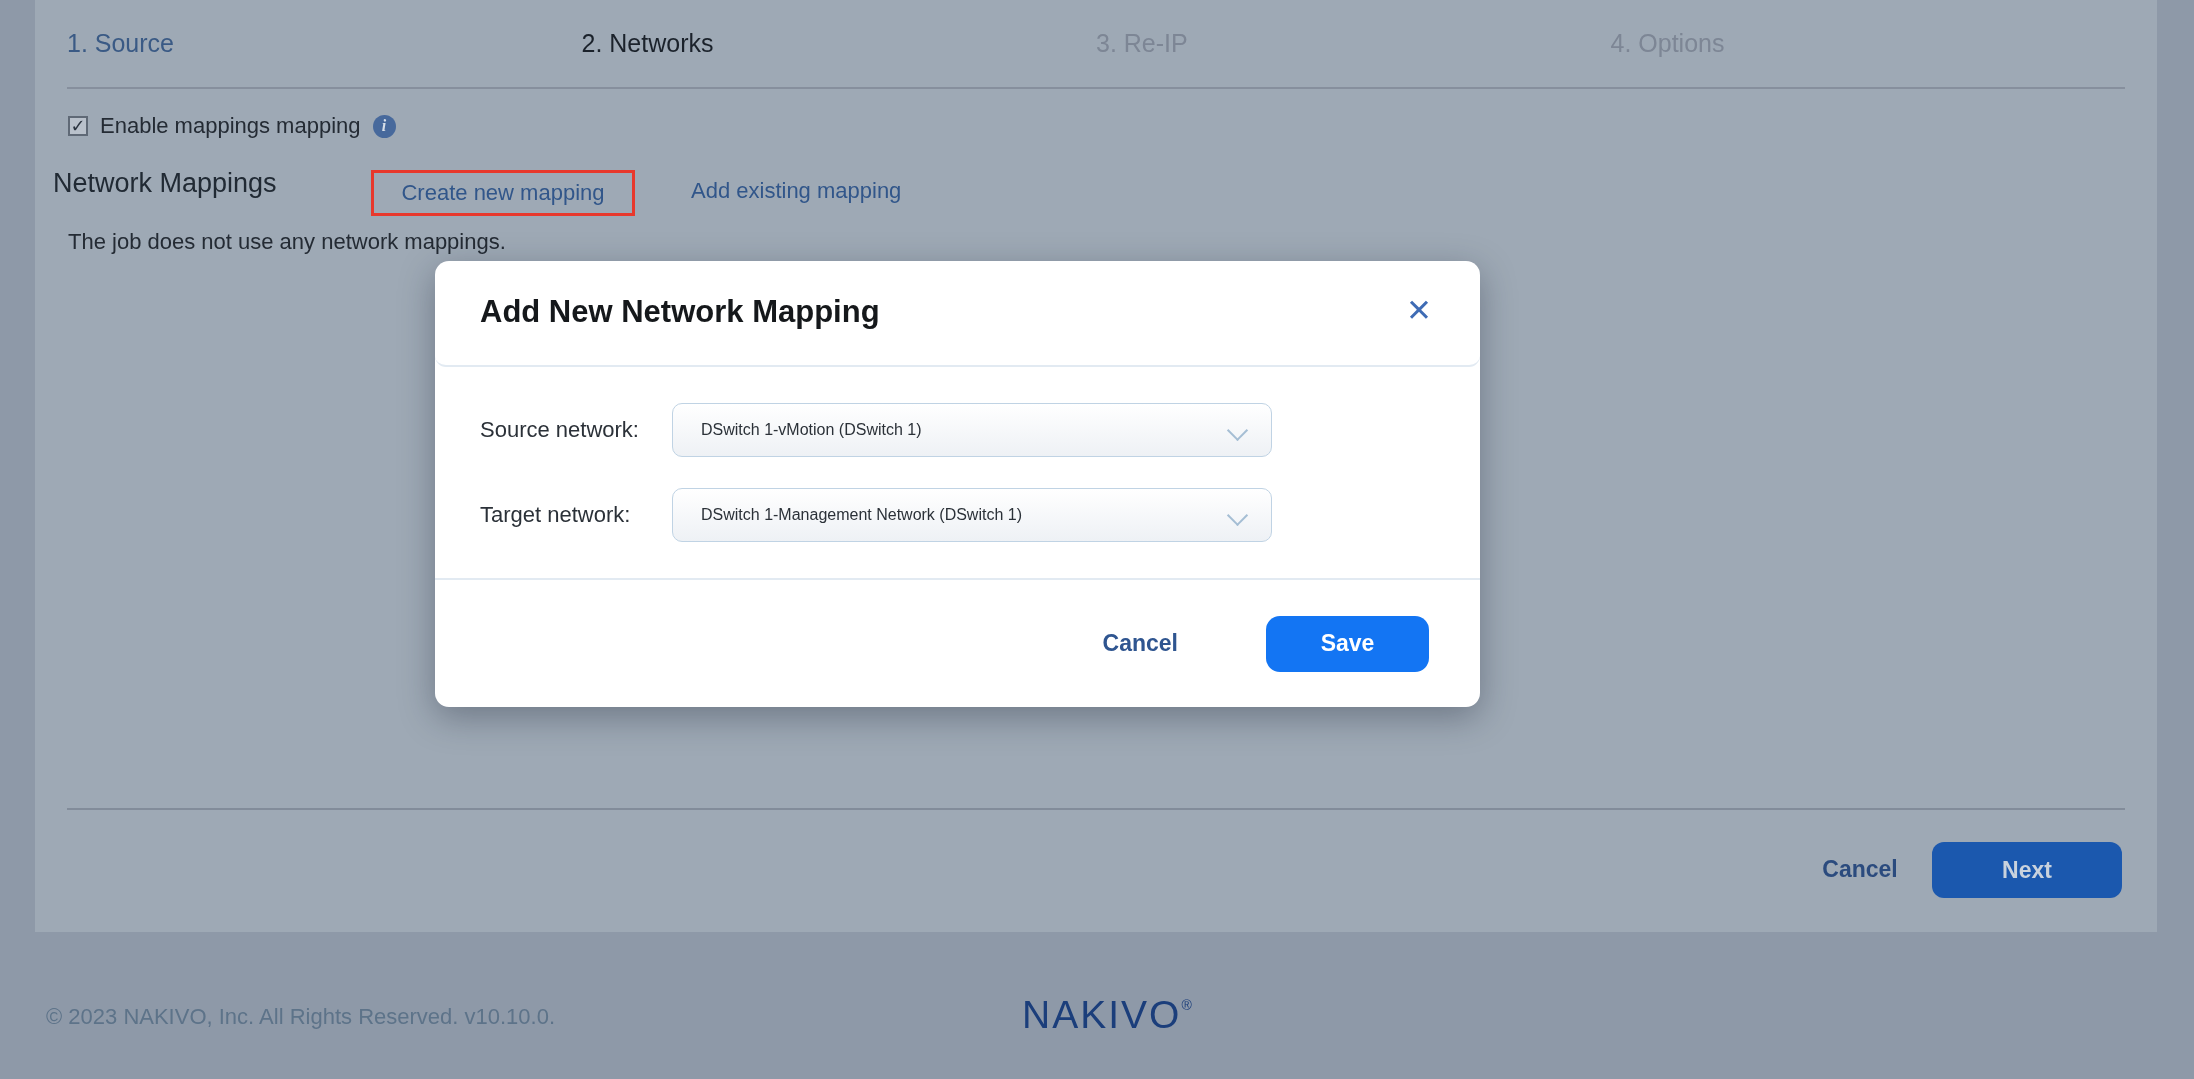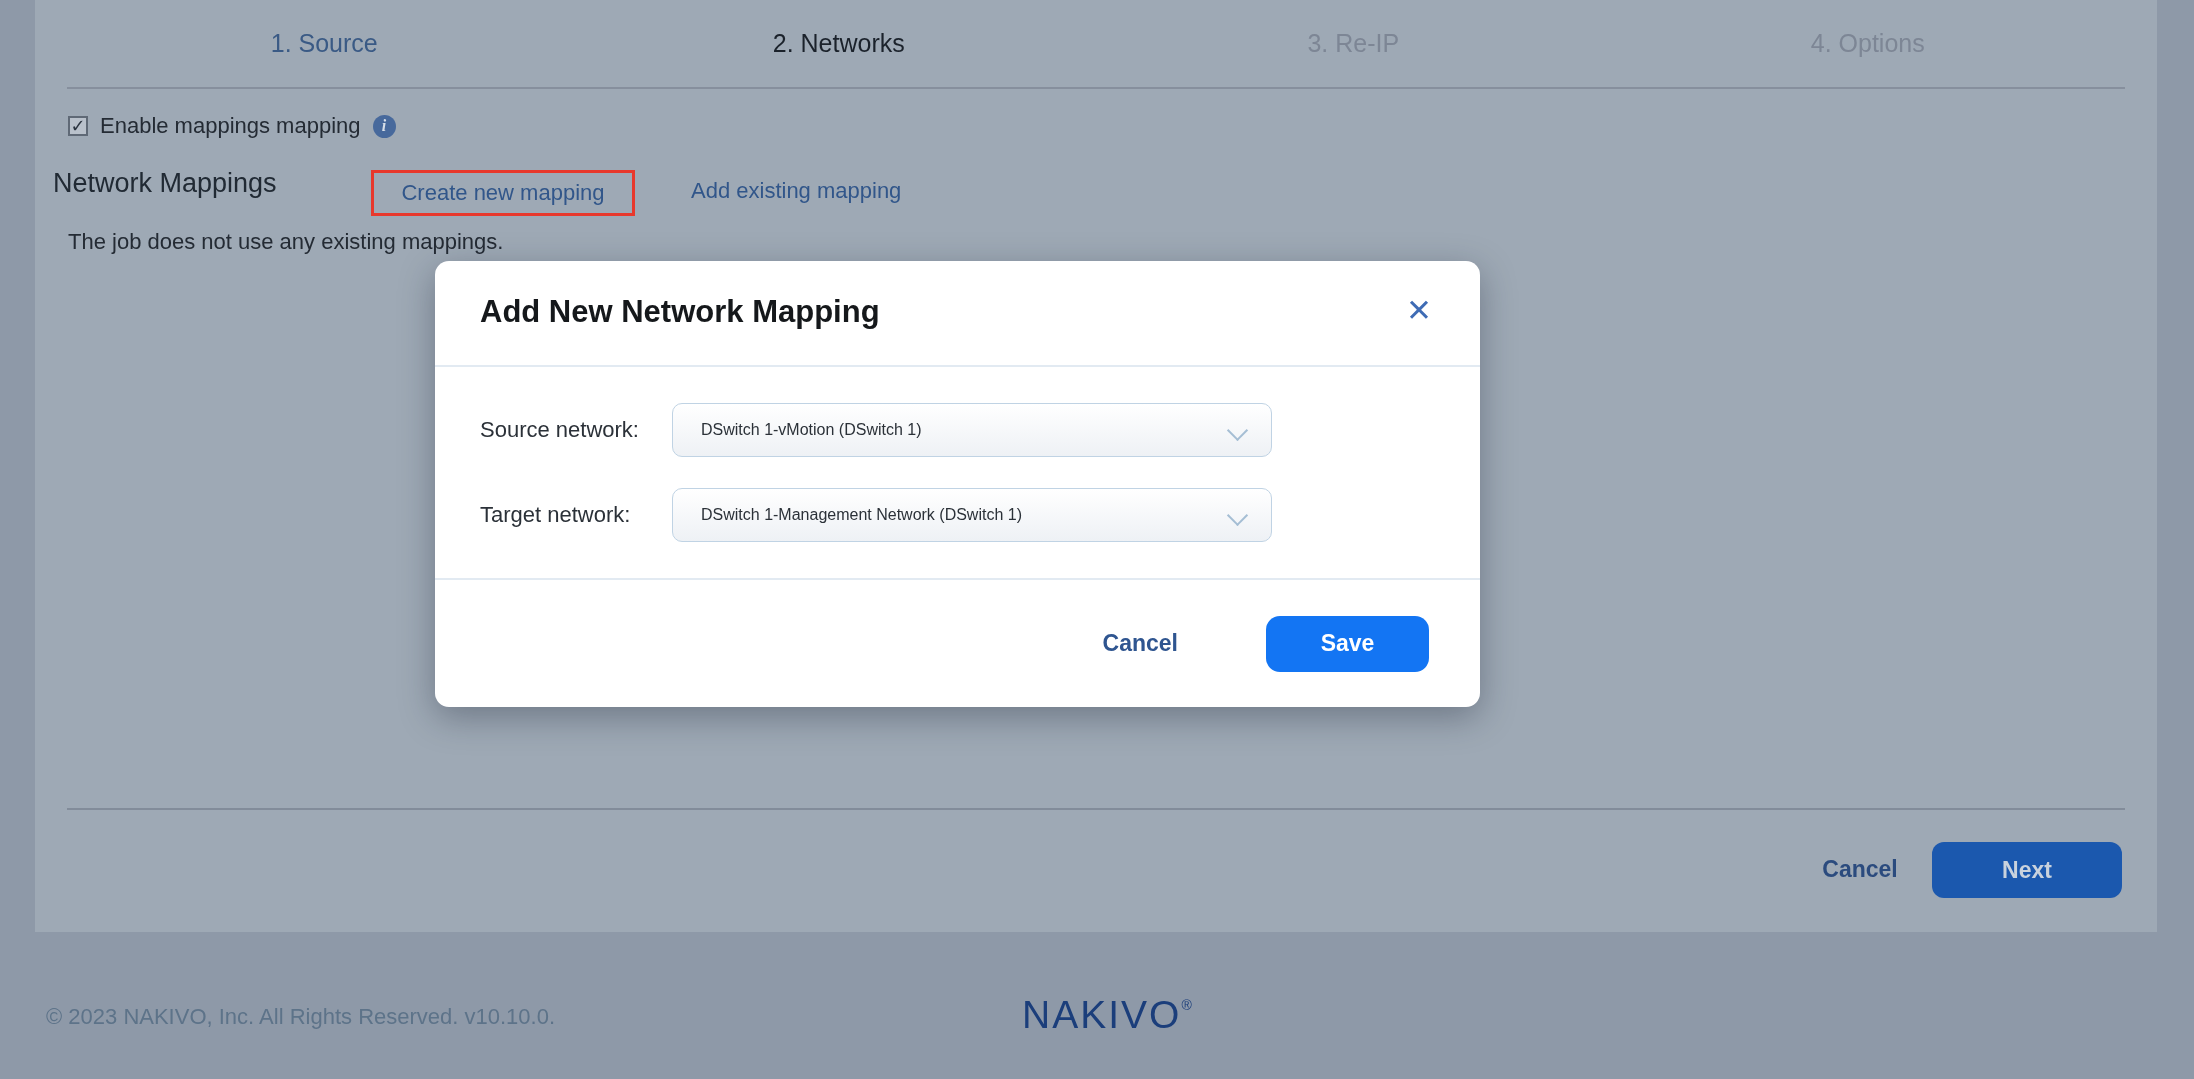--- a/index.html
+++ b/index.html
@@ -8,21 +8,21 @@
     background:#8e99a8;
     font-family:"Liberation Sans","DejaVu Sans",sans-serif;
     -webkit-font-smoothing:antialiased;
   }
   
   .panel{position:absolute;left:35px;top:0;width:2122px;height:932px;background:#9ea9b5;}
 
   
   .steps{position:absolute;left:32px;top:0;width:2058px;height:87px;
          display:flex;align-items:center;border-bottom:2px solid #868f9d;}
-  .step{flex:1;text-align:center;font-size:25px;cursor:pointer;}
+  .step{flex:1;font-size:25px;cursor:pointer;}
   .step.visited{color:#3a5a85;}
   .step.active{color:#1b222b;}
   .step.upcoming{color:#7d8695;}
 
   
   .enable-row{position:absolute;left:33px;top:113px;display:flex;align-items:center;}
   .checkbox{width:20px;height:20px;border:2px solid #5f6976;background:#b9c1cb;
             display:flex;align-items:center;justify-content:center;
             font-size:18px;font-weight:bold;color:#2b3440;cursor:pointer;box-sizing:border-box;}
   .enable-label{margin-left:12px;font-size:22px;color:#242b34;}
@@ -49,21 +49,21 @@
 
   
   .copyright{position:absolute;left:46px;top:1004px;font-size:22px;color:#5d7389;}
   .logo{position:absolute;left:1022px;top:993px;font-size:39px;font-weight:normal;
         letter-spacing:2px;color:#1b3e7b;}
   .logo sup{font-size:14px;vertical-align:18px;letter-spacing:0;}
 
   
   .modal{position:absolute;left:435px;top:261px;width:1045px;height:446px;background:#ffffff;
          border-radius:14px;box-shadow:0 10px 35px rgba(20,30,45,.35);}
-  .modal-header{position:relative;height:106px;border-bottom:2px solid #e2eaf2;box-sizing:border-box;}
+  .modal-header{position:relative;height:106px;border-bottom:2px solid #e2eaf2;box-sizing:border-box;border-radius:11px;}
   .modal-title{position:absolute;left:45px;top:33px;font-size:31px;font-weight:bold;color:#15181b;}
   .modal-close{position:absolute;right:48px;top:31px;font-size:31px;color:#3f6cb5;cursor:pointer;
                font-weight:normal;}
   .modal-body{position:relative;height:187px;}
   .field-row{position:absolute;left:0;width:100%;height:54px;}
   .row-source{top:36px;}
   .row-target{top:121px;}
   .field-label{position:absolute;left:45px;top:0;height:54px;display:flex;align-items:center;
                font-size:22px;color:#2b3138;}
   .dropdown{position:absolute;left:237px;top:0;width:600px;height:54px;box-sizing:border-box;
@@ -104,21 +104,21 @@
     </div>
 
     <div class="section-title">Network Mappings</div>
 
     <div class="highlight-box">
       <span class="link">Create new mapping</span>
     </div>
 
     <span class="link add-link">Add existing mapping</span>
 
-    <div class="empty-text">The job does not use any existing mappings.</div>
+    <div class="empty-text">The job does not use any network mappings.</div>
 
     <div class="bottom-rule"></div>
 
     <div class="bottom-cancel">Cancel</div>
 
     <button class="next-btn">Next</button>
   </div>
 
   <div class="copyright">© 2023 NAKIVO, Inc. All Rights Reserved. v10.10.0.</div>
 

